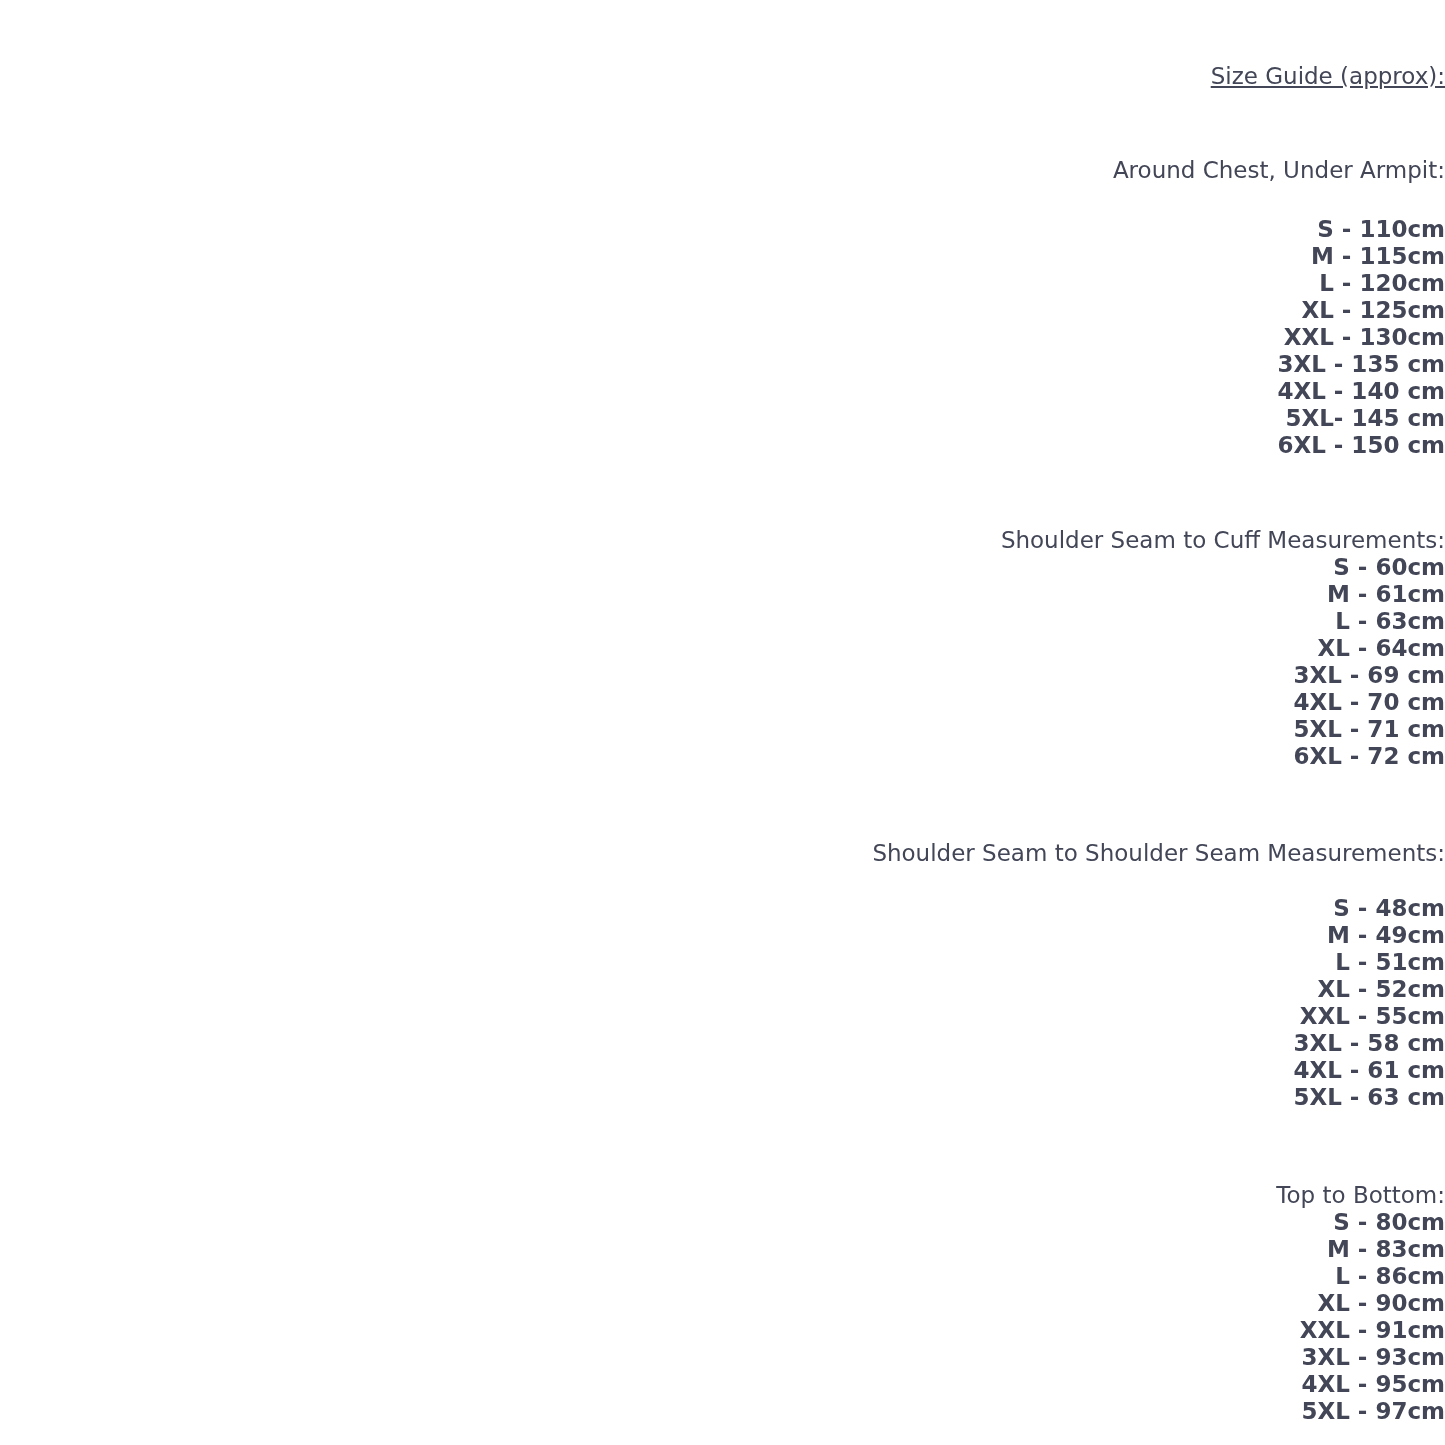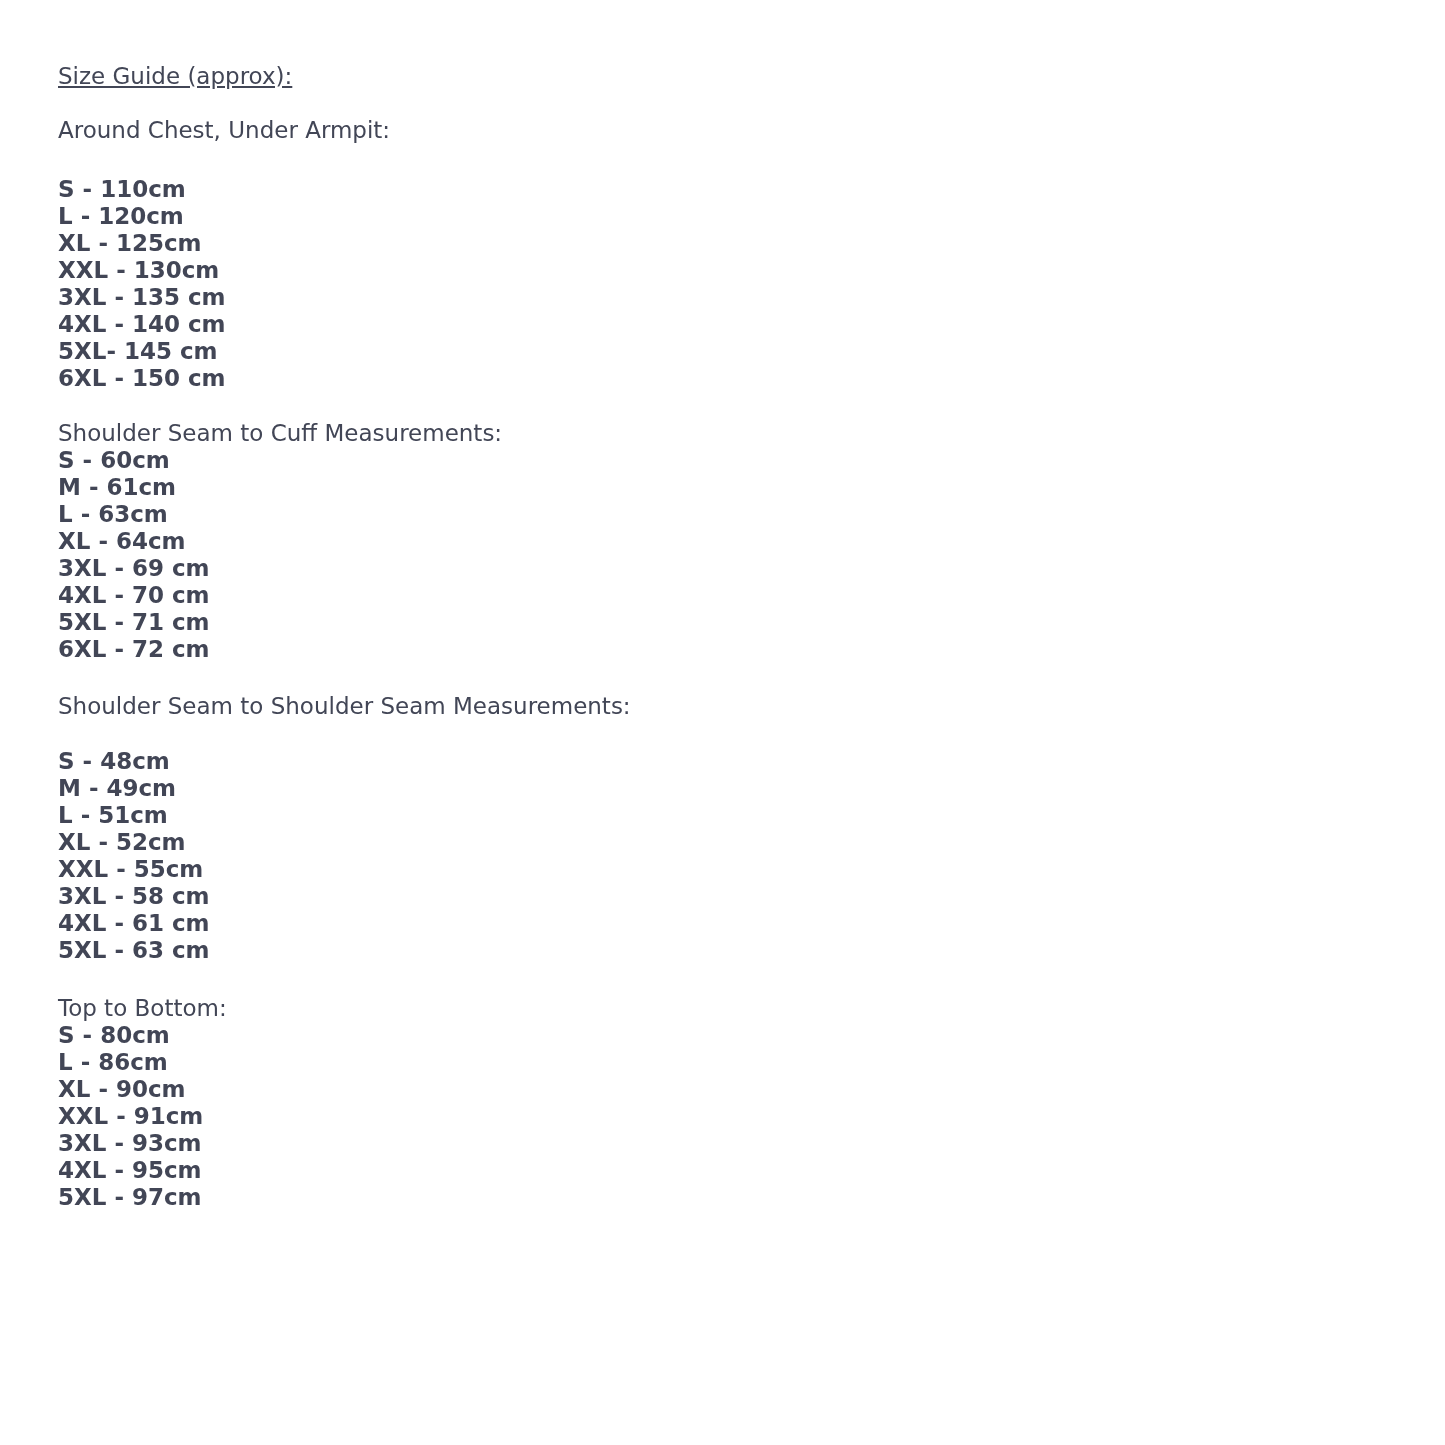--- a/index.html
+++ b/index.html
@@ -9,25 +9,25 @@
     background: var(--bg-color);
     font-family: "DejaVu Sans", "Liberation Sans", sans-serif;
     font-size: 23px;
     line-height: 27px;
     color: var(--text-color);
     overflow: hidden;
   }
   .doc {
     padding-top: 63px;
     padding-left: 58px; 
-    text-align: left;
+    text-align: right;
   }
   .title-line { line-height: 27px; }
   .title-line .u { text-decoration: underline; }
-  .heading { line-height: 27px; }
+  .heading { line-height: 27px; margin-top: 40px; }
   .line { line-height: 27px; white-space: pre; font-weight: bold; }
   
   .sp27 { height: 27px; }
   .sp28 { height: 28px; }
   .sp30 { height: 30px; }
   .sp31 { height: 31px; }
   .sp32 { height: 32px; }
 </style>
 </head>
 <body>
@@ -38,20 +38,21 @@
     <span class="u">Size Guide (approx):</span>
   </div>
 
   <div class="sp27"></div>
 
   <div class="section">
     <div class="heading">Around Chest, Under Armpit:</div>
     <div class="sp32"></div>
     <div class="lines">
         <div class="line">S - 110cm</div>
+        <div class="line">M - 115cm</div>
         <div class="line">L - 120cm</div>
         <div class="line">XL - 125cm</div>
         <div class="line">XXL - 130cm</div>
         <div class="line">3XL - 135 cm</div>
         <div class="line">4XL - 140 cm</div>
         <div class="line">5XL- 145 cm</div>
         <div class="line">6XL - 150 cm</div>
       </div>
   </div>
 
@@ -87,20 +88,21 @@
         <div class="line">5XL - 63 cm</div>
       </div>
   </div>
 
   <div class="sp31"></div>
 
   <div class="section">
     <div class="heading">Top to Bottom:</div>
     <div class="lines">
         <div class="line">S - 80cm</div>
+        <div class="line">M - 83cm</div>
         <div class="line">L - 86cm</div>
         <div class="line">XL - 90cm</div>
         <div class="line">XXL - 91cm</div>
         <div class="line">3XL - 93cm</div>
         <div class="line">4XL - 95cm</div>
         <div class="line">5XL - 97cm</div>
       </div>
   </div>
 
 </div>

